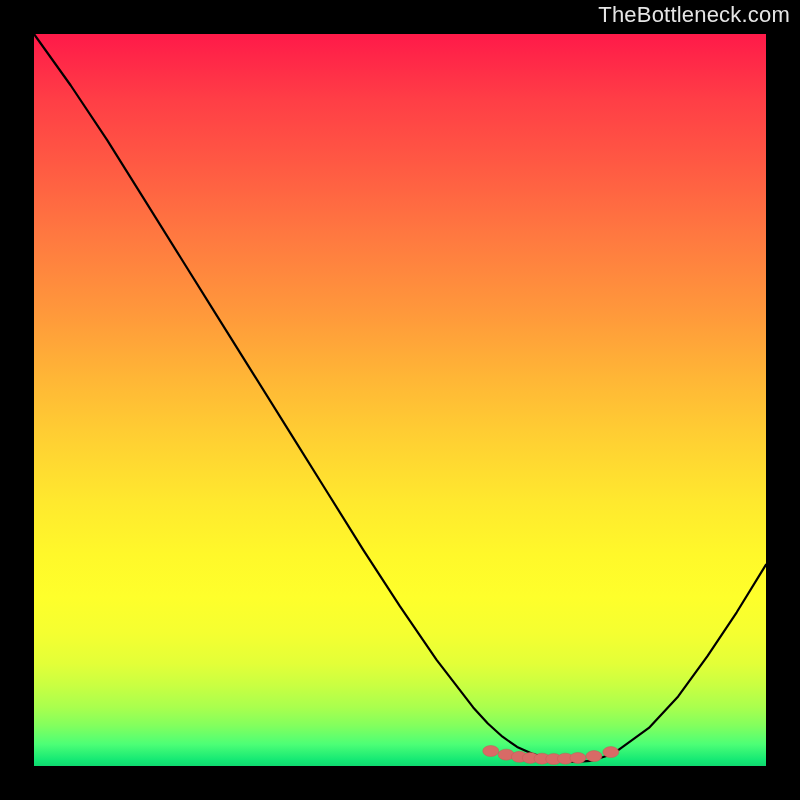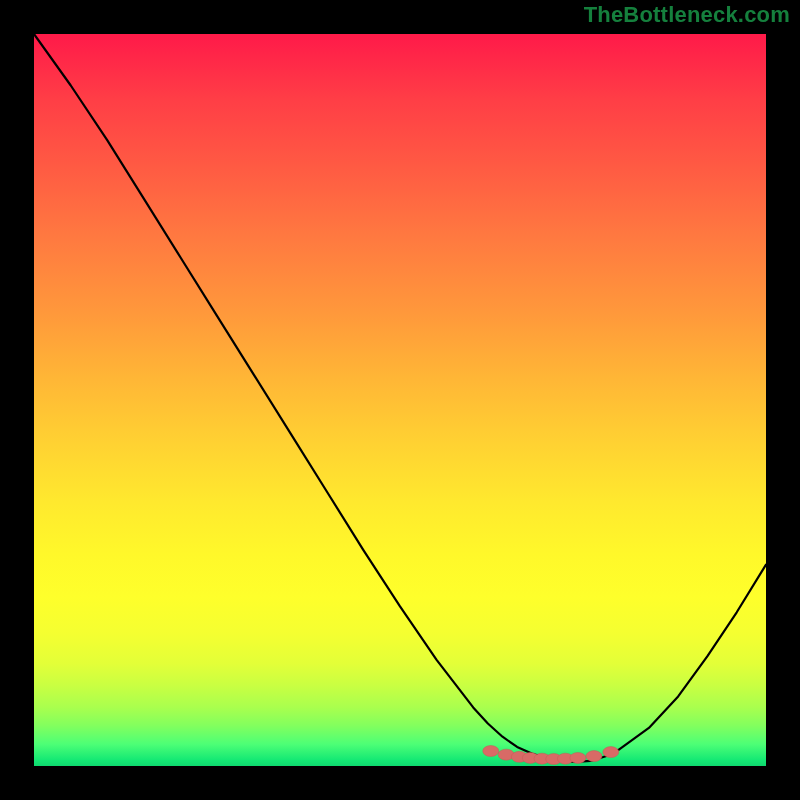--- a/index.html
+++ b/index.html
@@ -9,22 +9,22 @@
     width: 800px;
     height: 800px;
     background: #000;
   }
   .attribution {
     position: absolute;
     top: 2px;
     right: 10px;
     font-family: Arial, Helvetica, sans-serif;
     font-size: 22px;
-    font-weight: 700;
-    color: #15803d;
+    font-weight: 400;
+    color: #e5e5e5;
     letter-spacing: 0.2px;
   }
   .plot-area {
     position: absolute;
     left: 34px;
     top: 34px;
     width: 732px;
     height: 732px;
   }
   .gradient {

